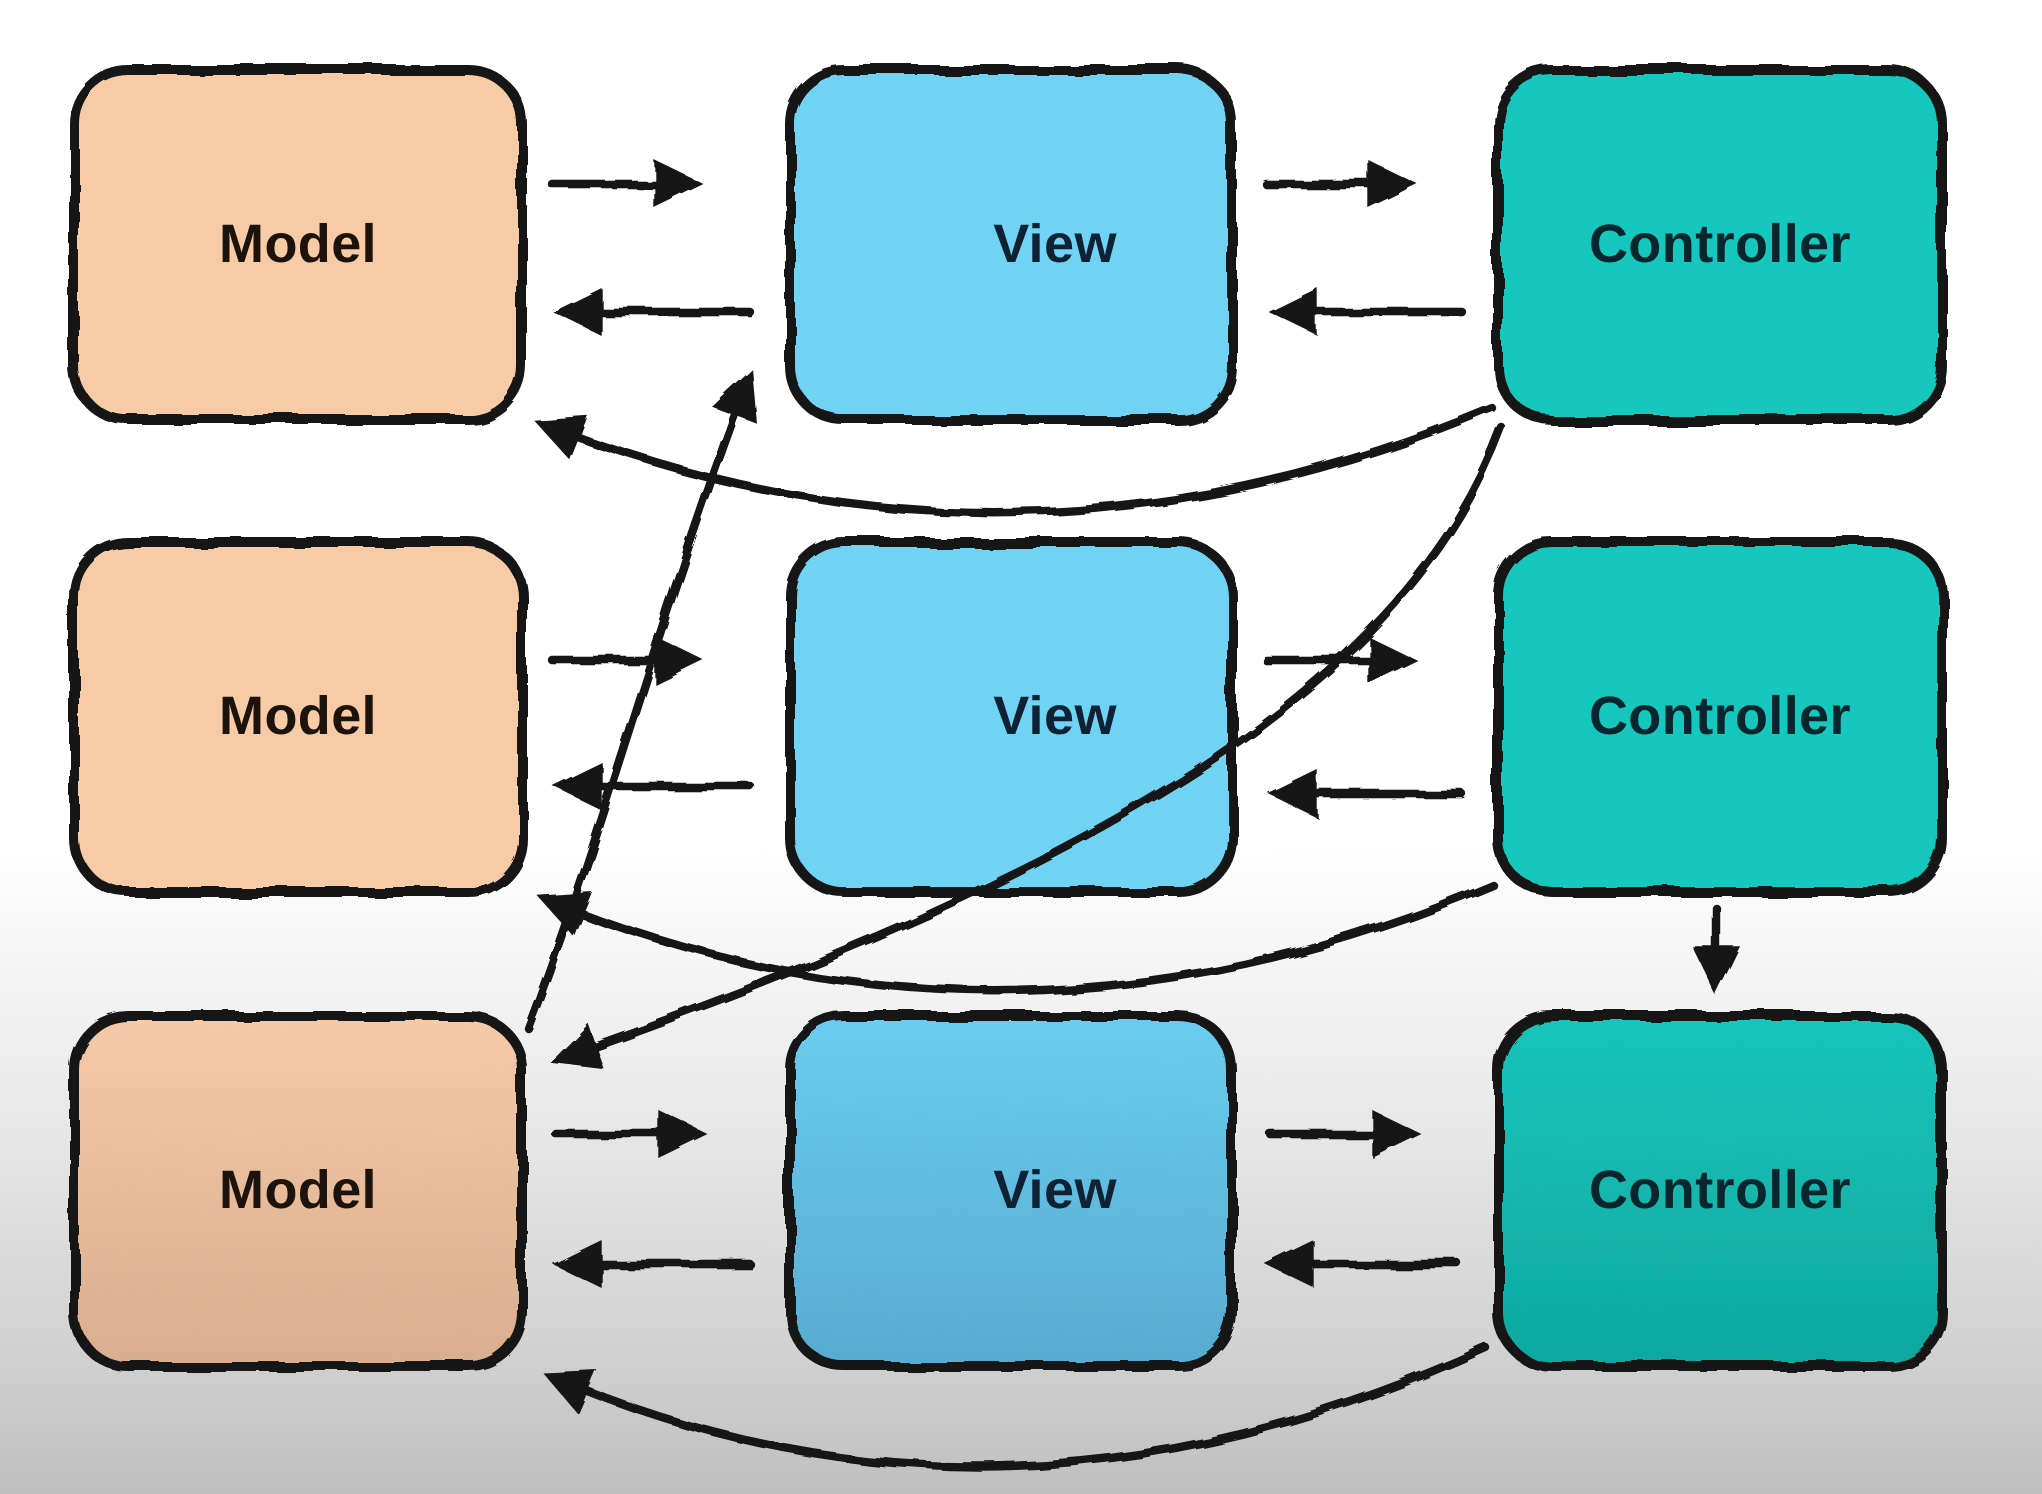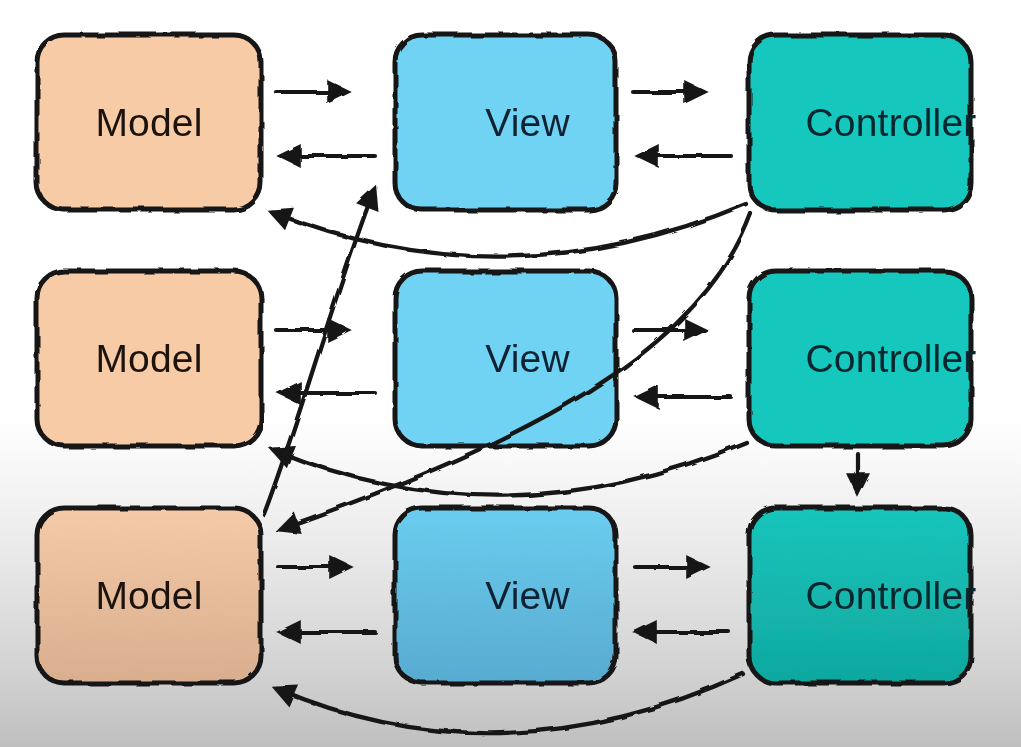--- a/index.html
+++ b/index.html
@@ -7,30 +7,30 @@
     position:relative;
     width:1021px;height:747px;
     overflow:hidden;
     background:linear-gradient(180deg,#ffffff 0%,#ffffff 56%,#ececec 72%,#d2d2d2 90%,#bfbfbf 100%);
     font-family:"Liberation Sans", sans-serif;
   }
   #diagram-svg{position:absolute;left:0;top:0;}
   .label{
     position:absolute;
     display:flex;align-items:center;justify-content:center;
-    font-weight:normal;font-size:39px;letter-spacing:0.2px;
+    font-weight:bold;font-size:27px;letter-spacing:0.2px;
     pointer-events:none;
   }
   .lbl-model{color:#1c130d;}
   .lbl-view{color:#0f2233;}
   .lbl-controller{color:#07262e;}
   
   .col-model{left:37px;width:224px;}
   .col-view{left:417px;width:221px;}
-  .col-controller{left:780px;width:222px;}
+  .col-controller{left:749px;width:222px;}
   .row-1{top:35px;height:175px;}
   .row-2{top:271px;height:175px;}
   .row-3{top:508px;height:175px;}
 </style>
 </head>
 <body>
 
 <div id="stage">
 
   <svg id="diagram-svg" width="1021" height="747" viewBox="0 0 1021 747">

